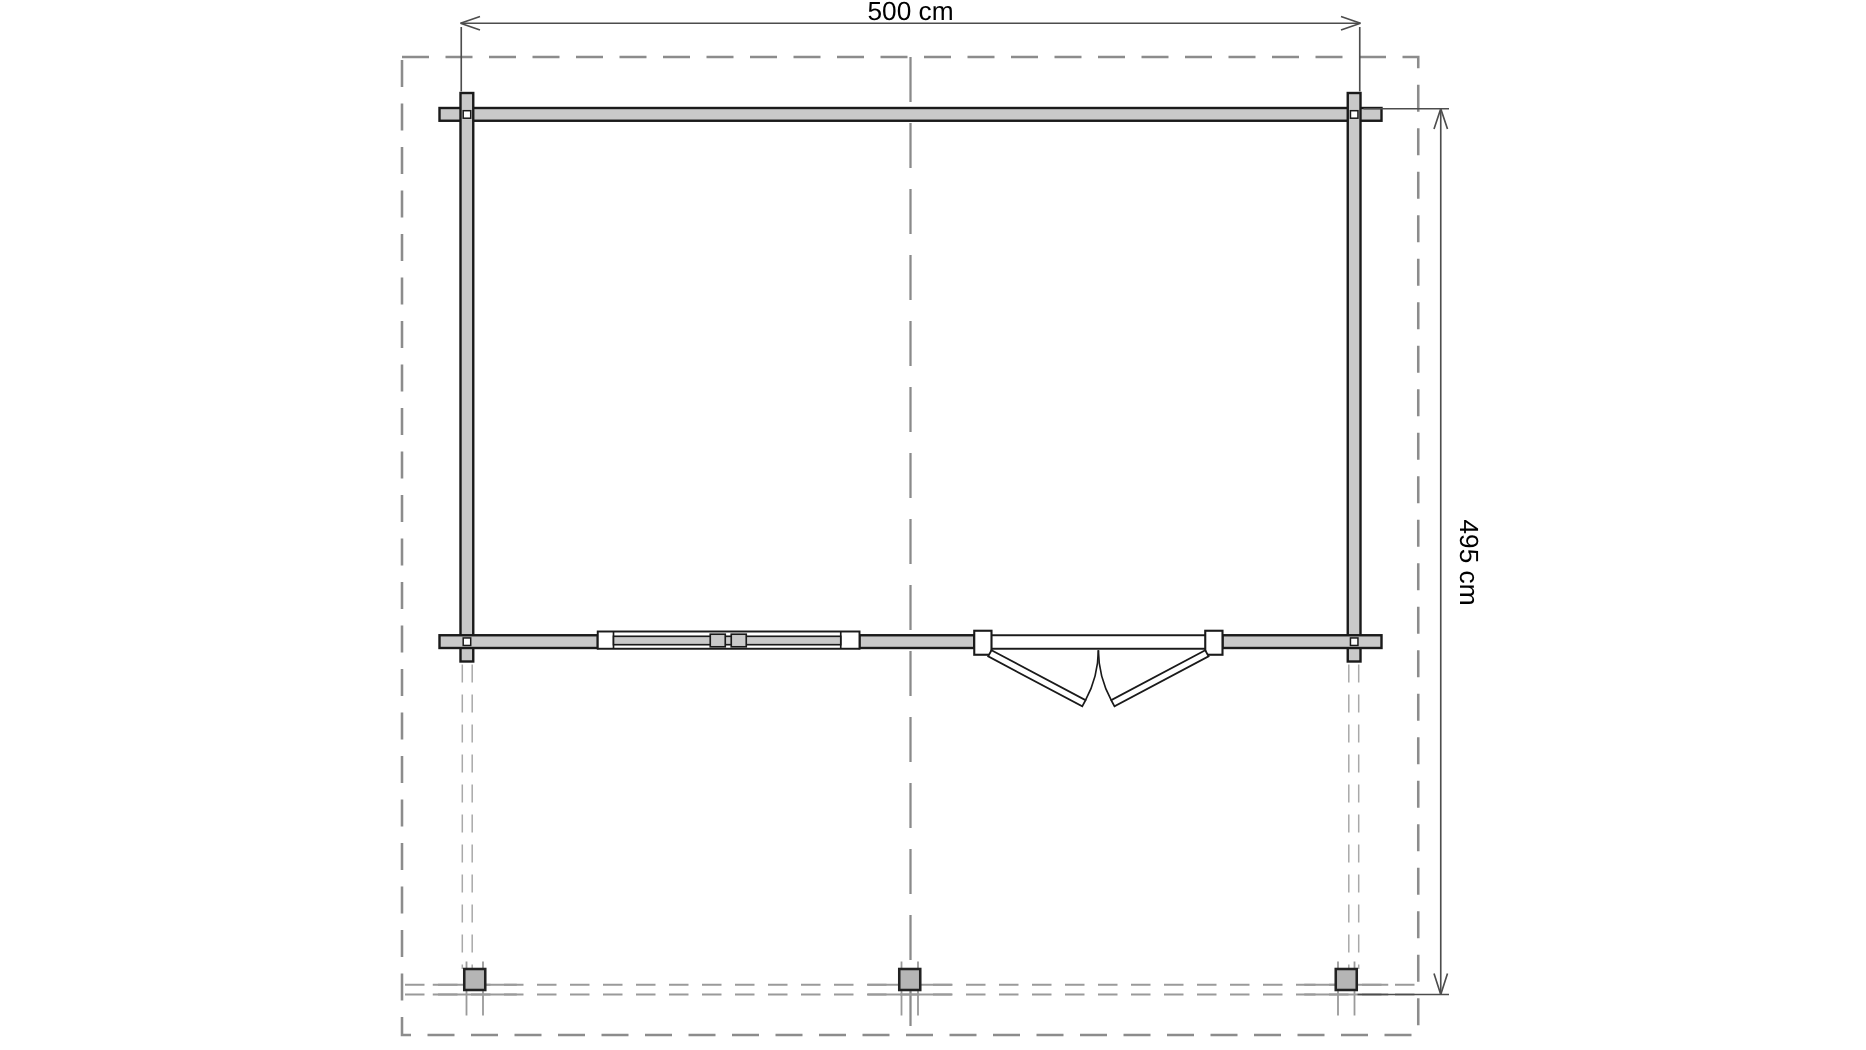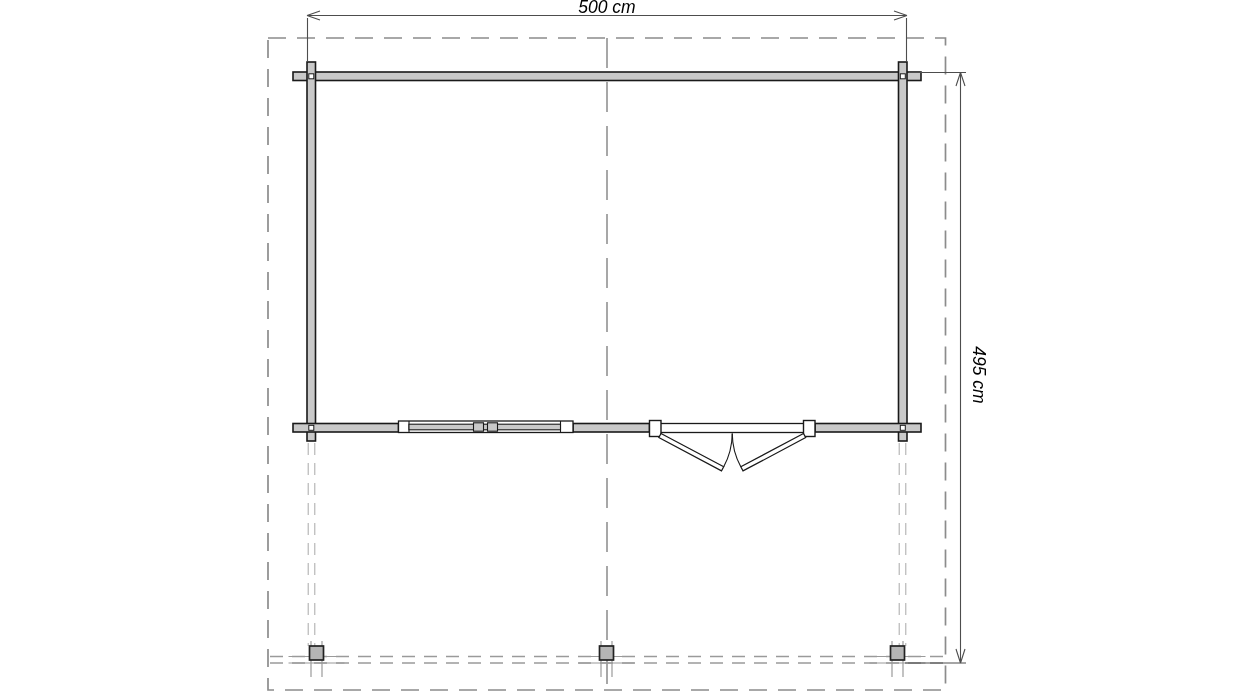--- a/index.html
+++ b/index.html
@@ -2,21 +2,21 @@
 <html style="--background: #ffffff; --wall-fill: #c9c9c9; --wall-stroke: #1a1a1a; --opening-fill: #ffffff; --dashed-outline: #8c8c8c; --axis-line: #8a8a8a; --hidden-line: #a9a9a9; --deck-line: #9a9a9a; --dimension-line: #4d4d4d; --text: #000000; --post-fill: #b5b5b5; --post-stroke: #222222;"><head>
 <meta charset="utf-8">
 <style>
   :root{
     --background:#ffffff; --wall-fill:#c9c9c9; --wall-stroke:#1a1a1a;
     --opening-fill:#ffffff; --dashed-outline:#8c8c8c; --axis-line:#8a8a8a;
     --hidden-line:#a9a9a9; --deck-line:#9a9a9a; --dimension-line:#4d4d4d;
     --text:#000000; --post-fill:#b5b5b5; --post-stroke:#222222;
   }
   html,body{margin:0;padding:0;background:var(--background);}
-  .stage{width:1244px;height:700px;position:relative;background:var(--background);overflow:hidden;font-style:italic;}
+  .stage{width:1244px;height:700px;position:relative;background:var(--background);overflow:hidden;}
   svg{display:block;}
   .wall{fill:var(--wall-fill);stroke:var(--wall-stroke);stroke-width:1.6;}
   .notch{fill:var(--opening-fill);stroke:var(--wall-stroke);stroke-width:1;}
   .open-el{fill:var(--opening-fill);stroke:var(--wall-stroke);stroke-width:1.3;}
   .sash{fill:var(--wall-fill);stroke:var(--wall-stroke);stroke-width:1.1;}
   .jamb{fill:var(--opening-fill);stroke:var(--wall-stroke);stroke-width:1.4;}
   .leaf{fill:var(--opening-fill);stroke:var(--wall-stroke);stroke-width:1.2;}
   .arc{fill:none;stroke:var(--wall-stroke);stroke-width:1.1;}
   .roofdash{fill:none;stroke:var(--dashed-outline);stroke-width:1.7;stroke-dasharray:18 11;}
   .axis{stroke:var(--axis-line);stroke-width:1.5;stroke-dasharray:30 14;}

